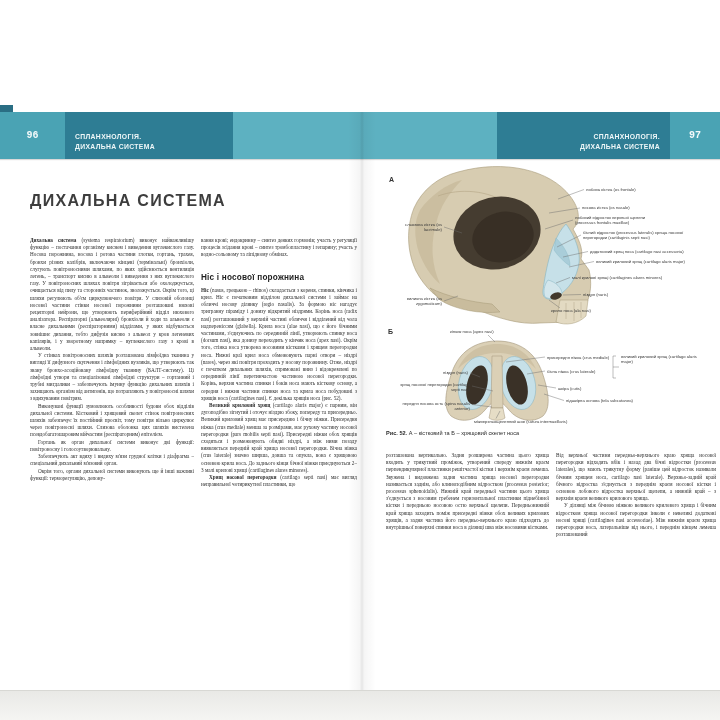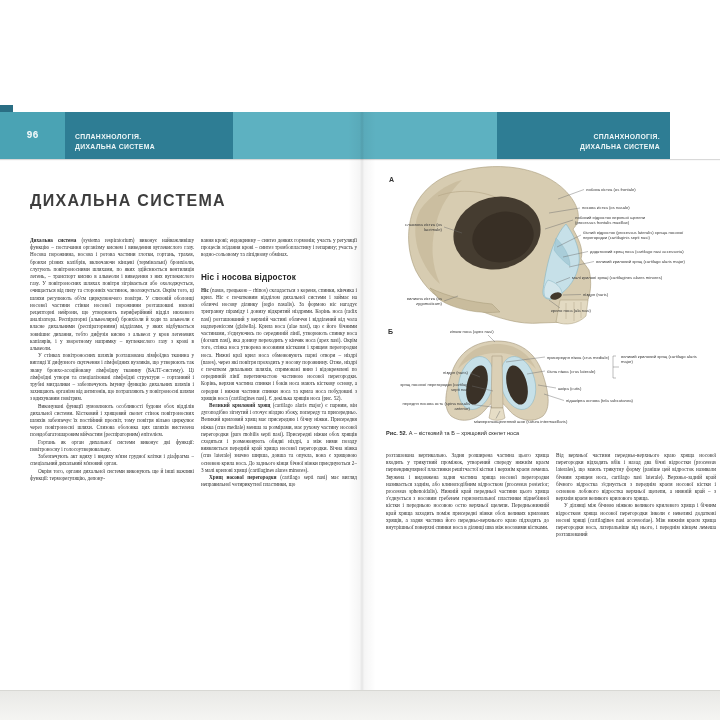--- a/index.html
+++ b/index.html
@@ -65,36 +65,39 @@
       </div>
     </div>
     <div class="seg seg-light" style="left:233px;width:133px;"></div>
     <div class="seg seg-light" style="left:366px;width:131px;"></div>
     <div class="seg seg-dark" style="left:497px;width:173px;">
       <div class="runhead rh-right">
         <div>СПЛАНХНОЛОГІЯ.</div>
         <div>ДИХАЛЬНА СИСТЕМА</div>
       </div>
     </div>
+    <div class="seg seg-mid" style="left:670px;width:50px;">
+      <div class="pagenum">97</div>
+    </div>
   </div>
 
   <div class="page-title">ДИХАЛЬНА СИСТЕМА</div>
 
   <div class="col" id="lp-col1">
     <p><span class="lead">Дихальна система</span><span> (systema respiratorium) виконує найважливішу функцію – постачання організму киснем і виведення вуглекислого газу. Носова порожнина, носова і ротова частини глотки, гортань, трахея, бронхи різних калібрів, включаючи кінцеві (термінальні) бронхіоли, слугують повітроносними шляхами, по яких здійснюється вентиляція легень, – транспорт кисню в альвеоли і виведення з них вуглекислого газу. У повітроносних шляхах повітря зігрівається або охолоджується, очищається від пилу та сторонніх частинок, зволожується. Окрім того, ці шляхи регулюють об'єм циркулюючого повітря. У слизовій оболонці носової частини стінки носової порожнини розташовані нюхові рецепторні нейрони, що утворюють периферійний відділ нюхового аналізатора. Респіраторні (альвеолярні) бронхіоли й ходи та альвеоли є власне дихальними (респіраторними) відділами, у яких відбувається зовнішнє дихання, тобто дифузія кисню з альвеол у кров легеневих капілярів, і у зворотному напрямку – вуглекислого газу з крові в альвеоли.</span></p>
     <p class="ind">У стінках повітроносних шляхів розташована лімфоїдна тканина у вигляді її дифузного скупчення і лімфоїдних вузликів, що утворюють так звану бронхо-асоційовану лімфоїдну тканину (БАЛТ-систему). Ці лімфоїдні утвори та спеціалізовані лімфоїдні структури – гортанний і трубні мигдалики – забезпечують імунну функцію дихальних шляхів і захищають організм від антигенів, що потрапляють у повітроносні шляхи з вдихуваним повітрям.</p>
     <p class="ind">Виконувані функції зумовлюють особливості будови обох відділів дихальної системи. Кістковий і хрящовий скелет стінок повітроносних шляхів забезпечує їх постійний просвіт, тому повітря вільно циркулює через повітроносні шляхи. Слизова оболонка цих шляхів вистелена псевдобагатошаровим війчастим (респіраторним) епітелієм.</p>
     <p class="ind">Гортань як орган дихальної системи виконує дві функції: повітроносну і голосоутворювальну.</p>
     <p class="ind">Забезпечують акт вдиху і видиху м'язи грудної клітки і діафрагма – спеціальний дихальний м'язовий орган.</p>
     <p class="ind">Окрім того, органи дихальної системи виконують ще й інші важливі функції: терморегуляцію, депону-</p>
   </div>
 
   <div class="col" id="lp-col2">
     <p>вання крові; ендокринну – синтез деяких гормонів; участь у регуляції процесів зсідання крові – синтез тромбопластину і гепарину; участь у водно-сольовому та ліпідному обмінах.</p>
-    <p class="subhead">Ніс і носова відросток</p>
+    <p class="subhead">Ніс і носової порожнина</p>
     <p><span class="lead">Ніс</span><span> (nasus, грецькою – rhinos) складається з кореня, спинки, кінчика і крил. Ніс є початковим відділом дихальної системи і займає на обличчі носову ділянку (regio nasalis). За формою ніс нагадує тригранну піраміду і донизу відкритий ніздрями. Корінь носа (radix nasi) розташований у верхній частині обличчя і відділений від чола надпереніссям (glabella). Крила носа (alae nasi), що є його бічними частинами, з'єднуючись по серединній лінії, утворюють спинку носа (dorsum nasi), яка донизу переходить у кінчик носа (apex nasi). Окрім того, стінка носа утворена носовими кістками і хрящем перегородки носа. Нижні краї крил носа обмежовують парні отвори – ніздрі (nares), через які повітря проходить у носову порожнину. Отже, ніздрі є початком дихальних шляхів, спрямовані вниз і відокремлені по серединній лінії перетинчастою частиною носової перегородки. Корінь, верхня частина спинки і боків носа мають кісткову основу, а середня і нижня частини спинки носа та крила носа побудовані з хрящів носа (cartilagines nasi). Є декілька хрящів носа (рис. 52).</span></p>
     <p class="ind"><span class="lead">Великий криловий хрящ</span><span> (cartilago alaris major) є парним, він дугоподібно зігнутий і оточує ніздрю збоку, попереду та присередньо. Великий криловий хрящ має присередню і бічну ніжки. Присередня ніжка (crus mediale) менша за розмірами, має рухому частину носової перегородки (pars mobilis septi nasi). Присередні ніжки обох хрящів сходяться і розмежовують обидві ніздрі, а між ними позаду виявляється передній край хряща носової перегородки. Бічна ніжка (crus laterale) значно ширша, довша та опукла, вона є хрящовою основою крила носа. До заднього кінця бічної ніжки приєднуються 2–3 малі крилові хрящі (cartilagines alares minores).</span></p>
     <p class="ind"><span class="lead">Хрящ носової перегородки</span><span> (cartilago septi nasi) має вигляд неправильної чотирикутної пластинки, що</span></p>
   </div>
 
   <span class="fig-letter" style="left:389px;top:176px;">А</span>
   <span class="fig-letter" style="left:388px;top:328px;">Б</span>
 
   <svg class="fig-svg" viewBox="380 162 345 272">
 

